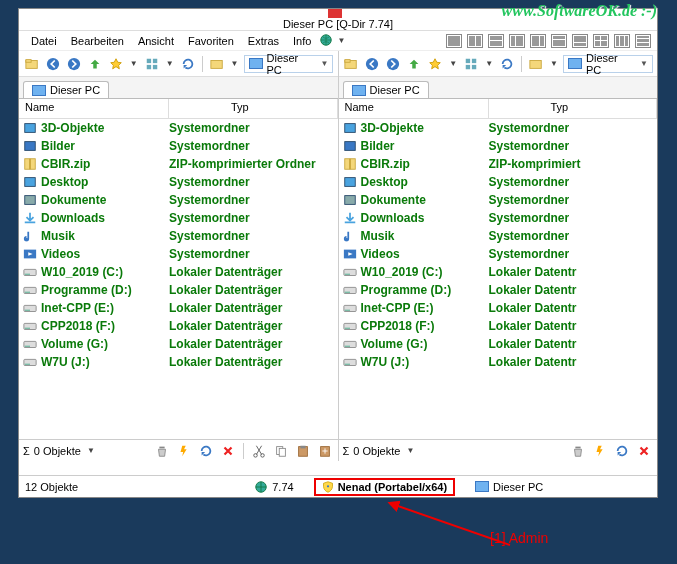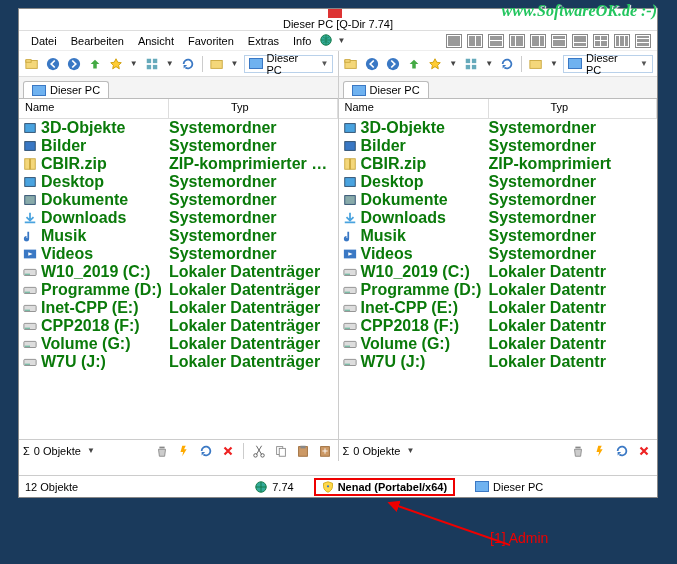--- a/index.html
+++ b/index.html
@@ -27,21 +27,21 @@
 .crumb .drop { font-size: 8px; color: #555; }
 .tabs { height: 22px; display: flex; align-items: end; padding: 0 4px; background: #f4f4f4; border-bottom: 1px solid #bbb; gap: 4px; }
 .tab { display: flex; align-items: center; gap: 4px; padding: 2px 8px; background: #fff; border: 1px solid #bbb; border-bottom: none; border-radius: 3px 3px 0 0; }
 .tab .mon { width: 14px; height: 11px; border: 1px solid #3a78c4; background: #6fb2f0; }
 .list { flex: 1; overflow: hidden; }
 .list-head { display: flex; height: 20px; border-bottom: 1px solid #ddd; font-size: 11px; gap: 44px; }
 .list-head div { padding: 2px 6px; border-right: 1px solid #ddd; }
 .col-name { width: 150px; }
 .col-type { flex: 1; margin-left: 12px; }
 .list-body { overflow: auto; height: calc(100% - 20px); }
-.row { display: flex; height: 18px; align-items: center; padding: 0 4px; color: #0a7a0a; font-weight: bold; font-size: 16px; }
+.row { display: flex; height: 18px; align-items: center; padding: 0 4px; color: #0a7a0a; font-weight: bold; font-size: 12px; }
 .row .nm { width: 146px; display: flex; align-items: center; gap: 4px; }
 .row .tp { flex: 1; white-space: nowrap; overflow: hidden; text-overflow: ellipsis; }
 .row .ic { width: 14px; height: 14px; flex: 0 0 14px; display: flex; align-items: center; justify-content: center; }
 .statusbar { height: 22px; display: flex; align-items: center; border-top: 1px solid #ccc; padding: 0 4px; gap: 4px; font-size: 11px; }
 .status-seg { display: flex; align-items: center; gap: 4px; padding: 0 4px; justify-content: space-between; }
 .footer { position: absolute; bottom: 0; left: 0; right: 0; height: 22px; border-top: 1px solid #ccc; display: flex; align-items: center; padding: 0 6px; gap: 16px; font-size: 11px; }
 .admin-box { border: 2px solid #e00; padding: 0 6px; display: flex; align-items: center; gap: 4px; height: 18px; font-weight: bold; }
 .shield { width: 12px; height: 14px; }
 .arrow-annotation { position: absolute; left: 380px; top: 500px; width: 160px; height: 60px; pointer-events: none; }
 .annot-text { position: absolute; left: 490px; top: 530px; color: #e00; font: 14px sans-serif; }

